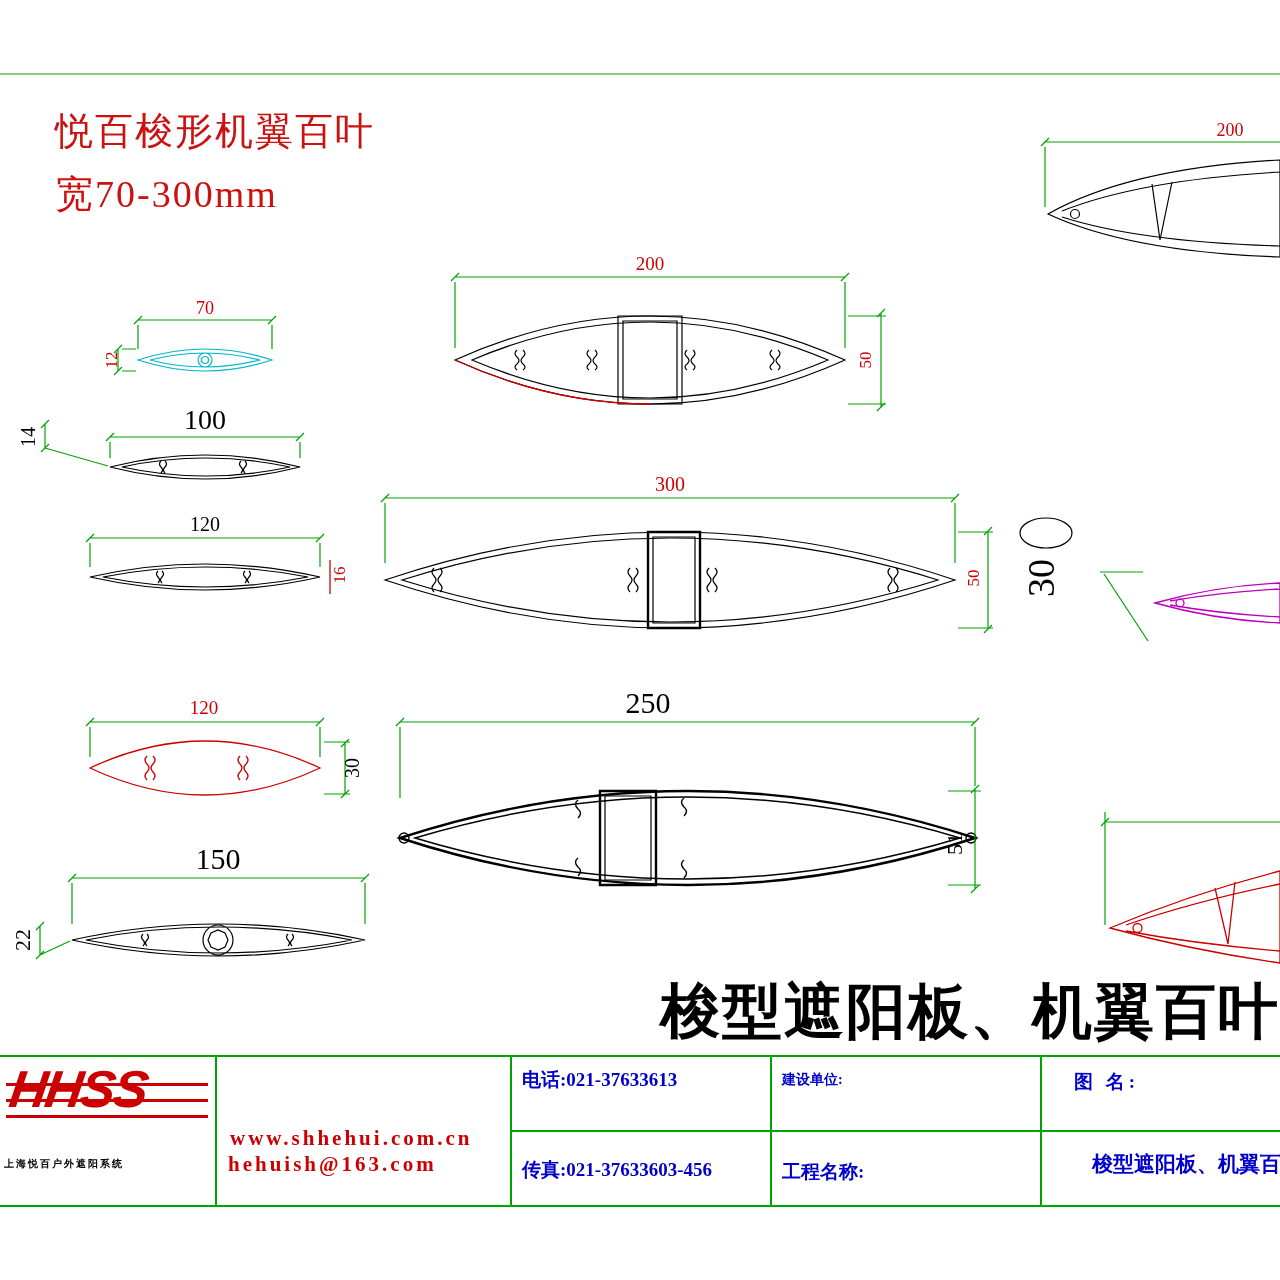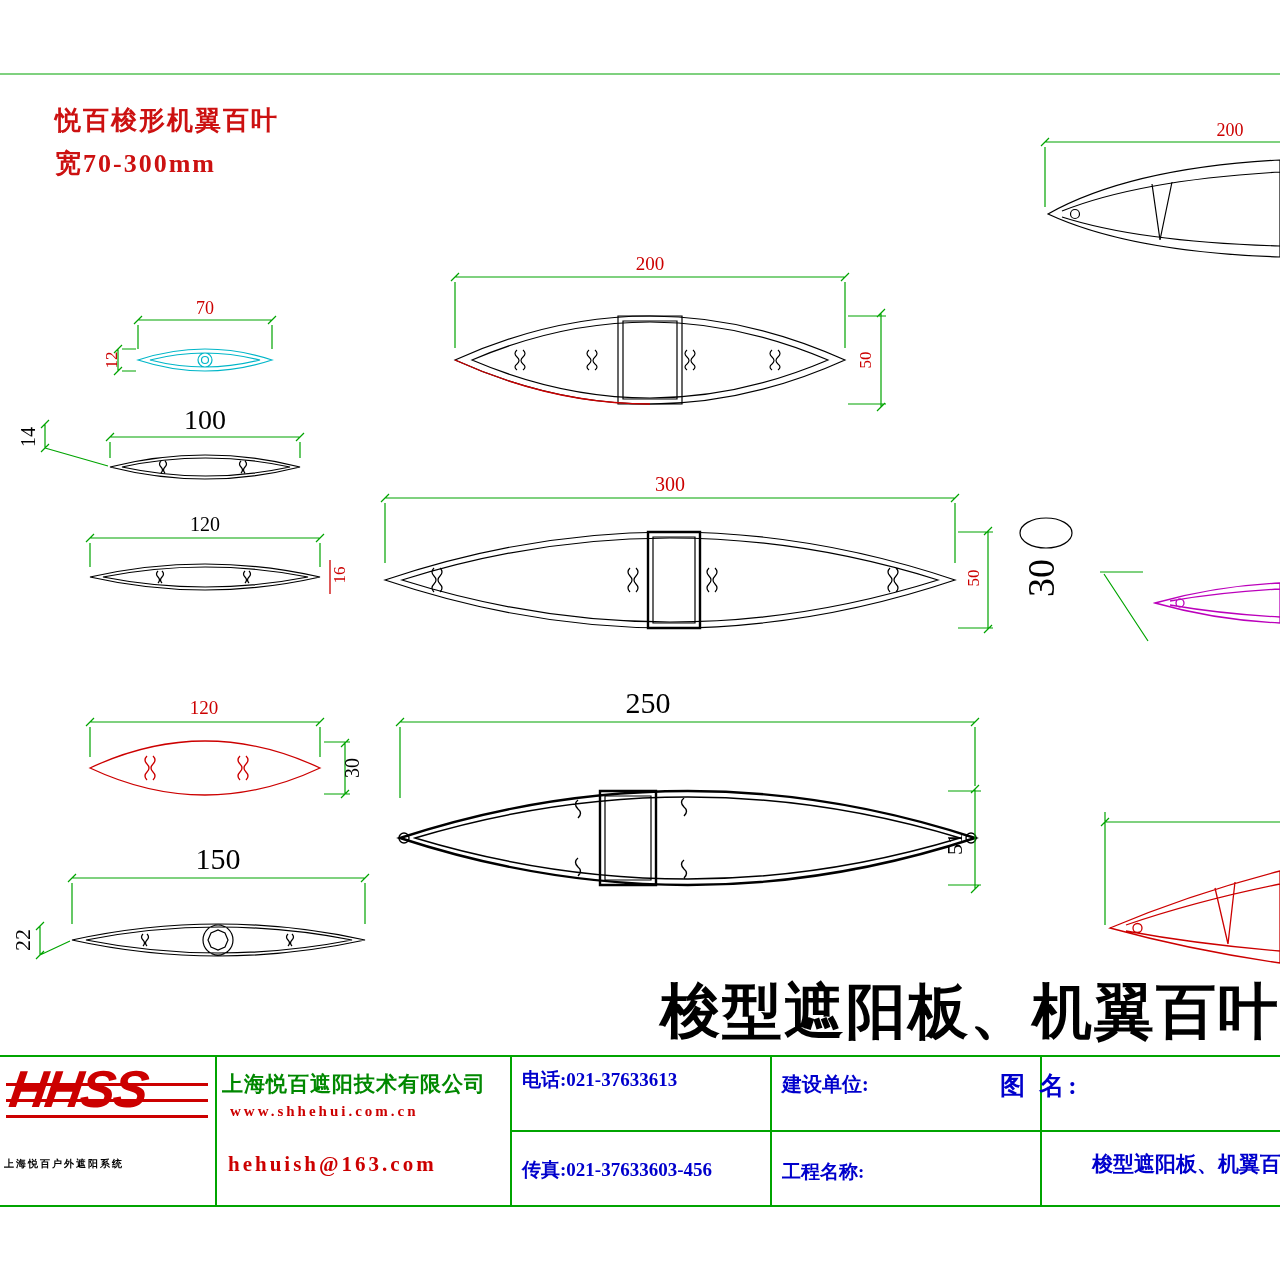--- a/index.html
+++ b/index.html
@@ -8,45 +8,45 @@
   svg{position:absolute;left:0;top:0}
   .dim{stroke:#00a400;stroke-width:1.2;fill:none}
   .blk{stroke:#000;stroke-width:1.2;fill:none}
   .blk2{stroke:#000;stroke-width:2.4;fill:none}
   .blkm{stroke:#000;stroke-width:1.4;fill:none}
   .redl{stroke:#cc0000;stroke-width:1.3;fill:none}
   .cyan{stroke:#00b6c8;stroke-width:1.2;fill:none}
   .mag{stroke:#bb00bb;stroke-width:1.3;fill:none}
   text.d{font-family:"Liberation Serif",serif;fill:#000}
   text.dr{fill:#cc0000}
-  .hdr-note{position:absolute;left:55px;top:100px;color:#cc1111;font-size:26px;
-            font-weight:bold;line-height:1.65;letter-spacing:2px;white-space:pre}
+  .hdr-note{position:absolute;left:55px;top:100px;color:#cc1111;font-size:38px;
+            font-weight:normal;line-height:1.65;letter-spacing:2px;white-space:pre}
   .big-caption{position:absolute;left:660px;top:972px;font-size:60px;color:#000;
                letter-spacing:2px;white-space:nowrap;font-weight:600}
   .tblock{position:absolute;left:0;top:1055px;width:1280px;height:148px;
           border-top:2px solid #00a400;border-bottom:2px solid #00a400}
   .vl{position:absolute;top:0;bottom:0;width:2px;background:#00a400}
   .hl{position:absolute;left:510px;right:0;top:73px;height:2px;background:#00a400}
   .cellTxt{position:absolute;white-space:nowrap}
   .blue{color:#0000cc;font-weight:bold}
   .logo{position:absolute;left:4px;top:2px;width:212px;height:144px;overflow:hidden}
   .logo-text{position:absolute;left:6px;top:0px;color:#cc0000;font-size:52px;
              font-weight:900;font-style:italic;letter-spacing:-2px;
              font-family:"Liberation Sans",sans-serif;transform:skewX(-8deg)}
   .logo-line{position:absolute;left:2px;width:202px;height:3px;background:#cc0000}
   .logo-cap{position:absolute;left:0px;top:98px;font-size:10px;font-weight:bold;
             color:#000;letter-spacing:2px}
   .company{left:222px;top:13px;color:#008800;font-size:21px;font-weight:bold;letter-spacing:1px}
-  .website{left:230px;top:46px;color:#cc0000;font-size:15px;font-weight:bold;letter-spacing:3px}
+  .website{left:230px;top:69px;color:#cc0000;font-size:21px;font-weight:bold;letter-spacing:3px}
   .email{left:228px;top:95px;color:#cc0000;font-size:21px;font-weight:bold;letter-spacing:3px}
   .phone{left:522px;top:10px;font-size:19px}
   .fax{left:522px;top:100px;font-size:19px}
-  .owner{left:782px;top:14px;font-size:20px}
+  .owner{left:782px;top:14px;font-size:14px}
   .project{left:782px;top:102px;font-size:19px}
-  .dwglabel{left:1000px;top:12px;font-size:25px;letter-spacing:4px}
+  .dwglabel{left:1074px;top:12px;font-size:19px;letter-spacing:4px}
   .dwgname{left:1092px;top:93px;font-size:21px}
 </style>
 </head>
 <body>
 
 <div class="hdr-note"><span>悦百梭形机翼百叶</span>
 <span>宽70-300mm</span></div>
 
 <svg width="1280" height="1280" viewBox="0 0 1280 1280">
 
@@ -144,21 +144,20 @@
   <div class="hl"></div>
 
   <div class="logo">
     <div class="logo-text">HHSS</div>
     <div class="logo-line" style="top:24px"></div>
     <div class="logo-line" style="top:40px"></div>
     <div class="logo-line" style="top:56px"></div>
     <div class="logo-cap">上海悦百户外遮阳系统</div>
   </div>
 
-  <div class="cellTxt company">上海悦百遮阳技术有限公司</div>
   <div class="cellTxt website">www.shhehui.com.cn</div>
   <div class="cellTxt email">hehuish@163.com</div>
 
   <div class="cellTxt blue phone">电话:021-37633613</div>
   <div class="cellTxt blue fax">传真:021-37633603-456</div>
 
   <div class="cellTxt blue owner">建设单位:</div>
   <div class="cellTxt blue project">工程名称:</div>
 
   <div class="cellTxt blue dwglabel">图  名:</div>

